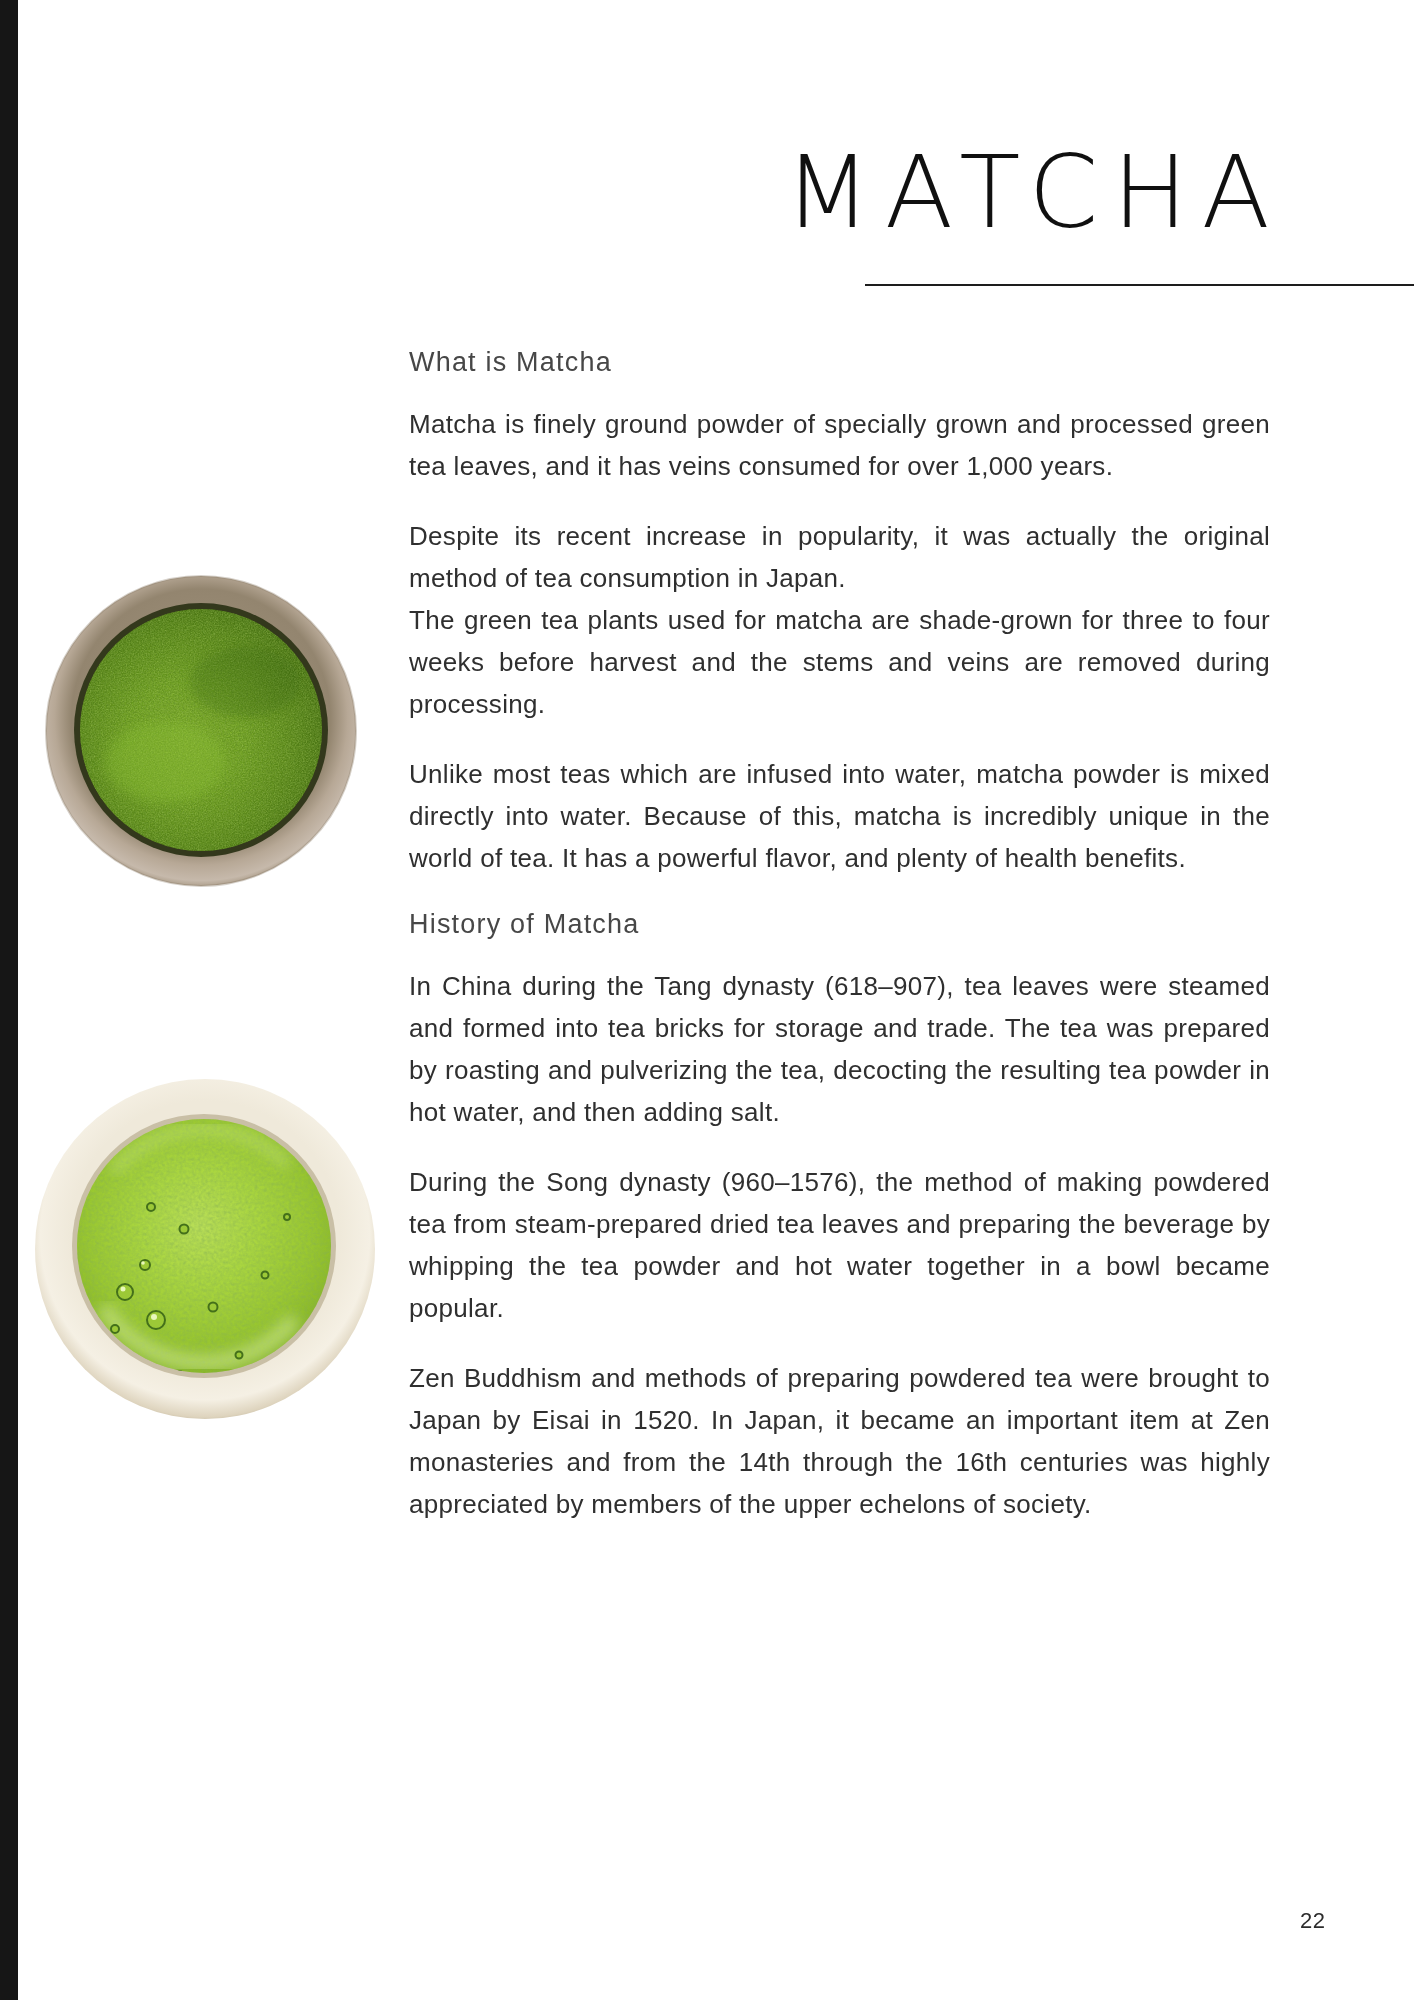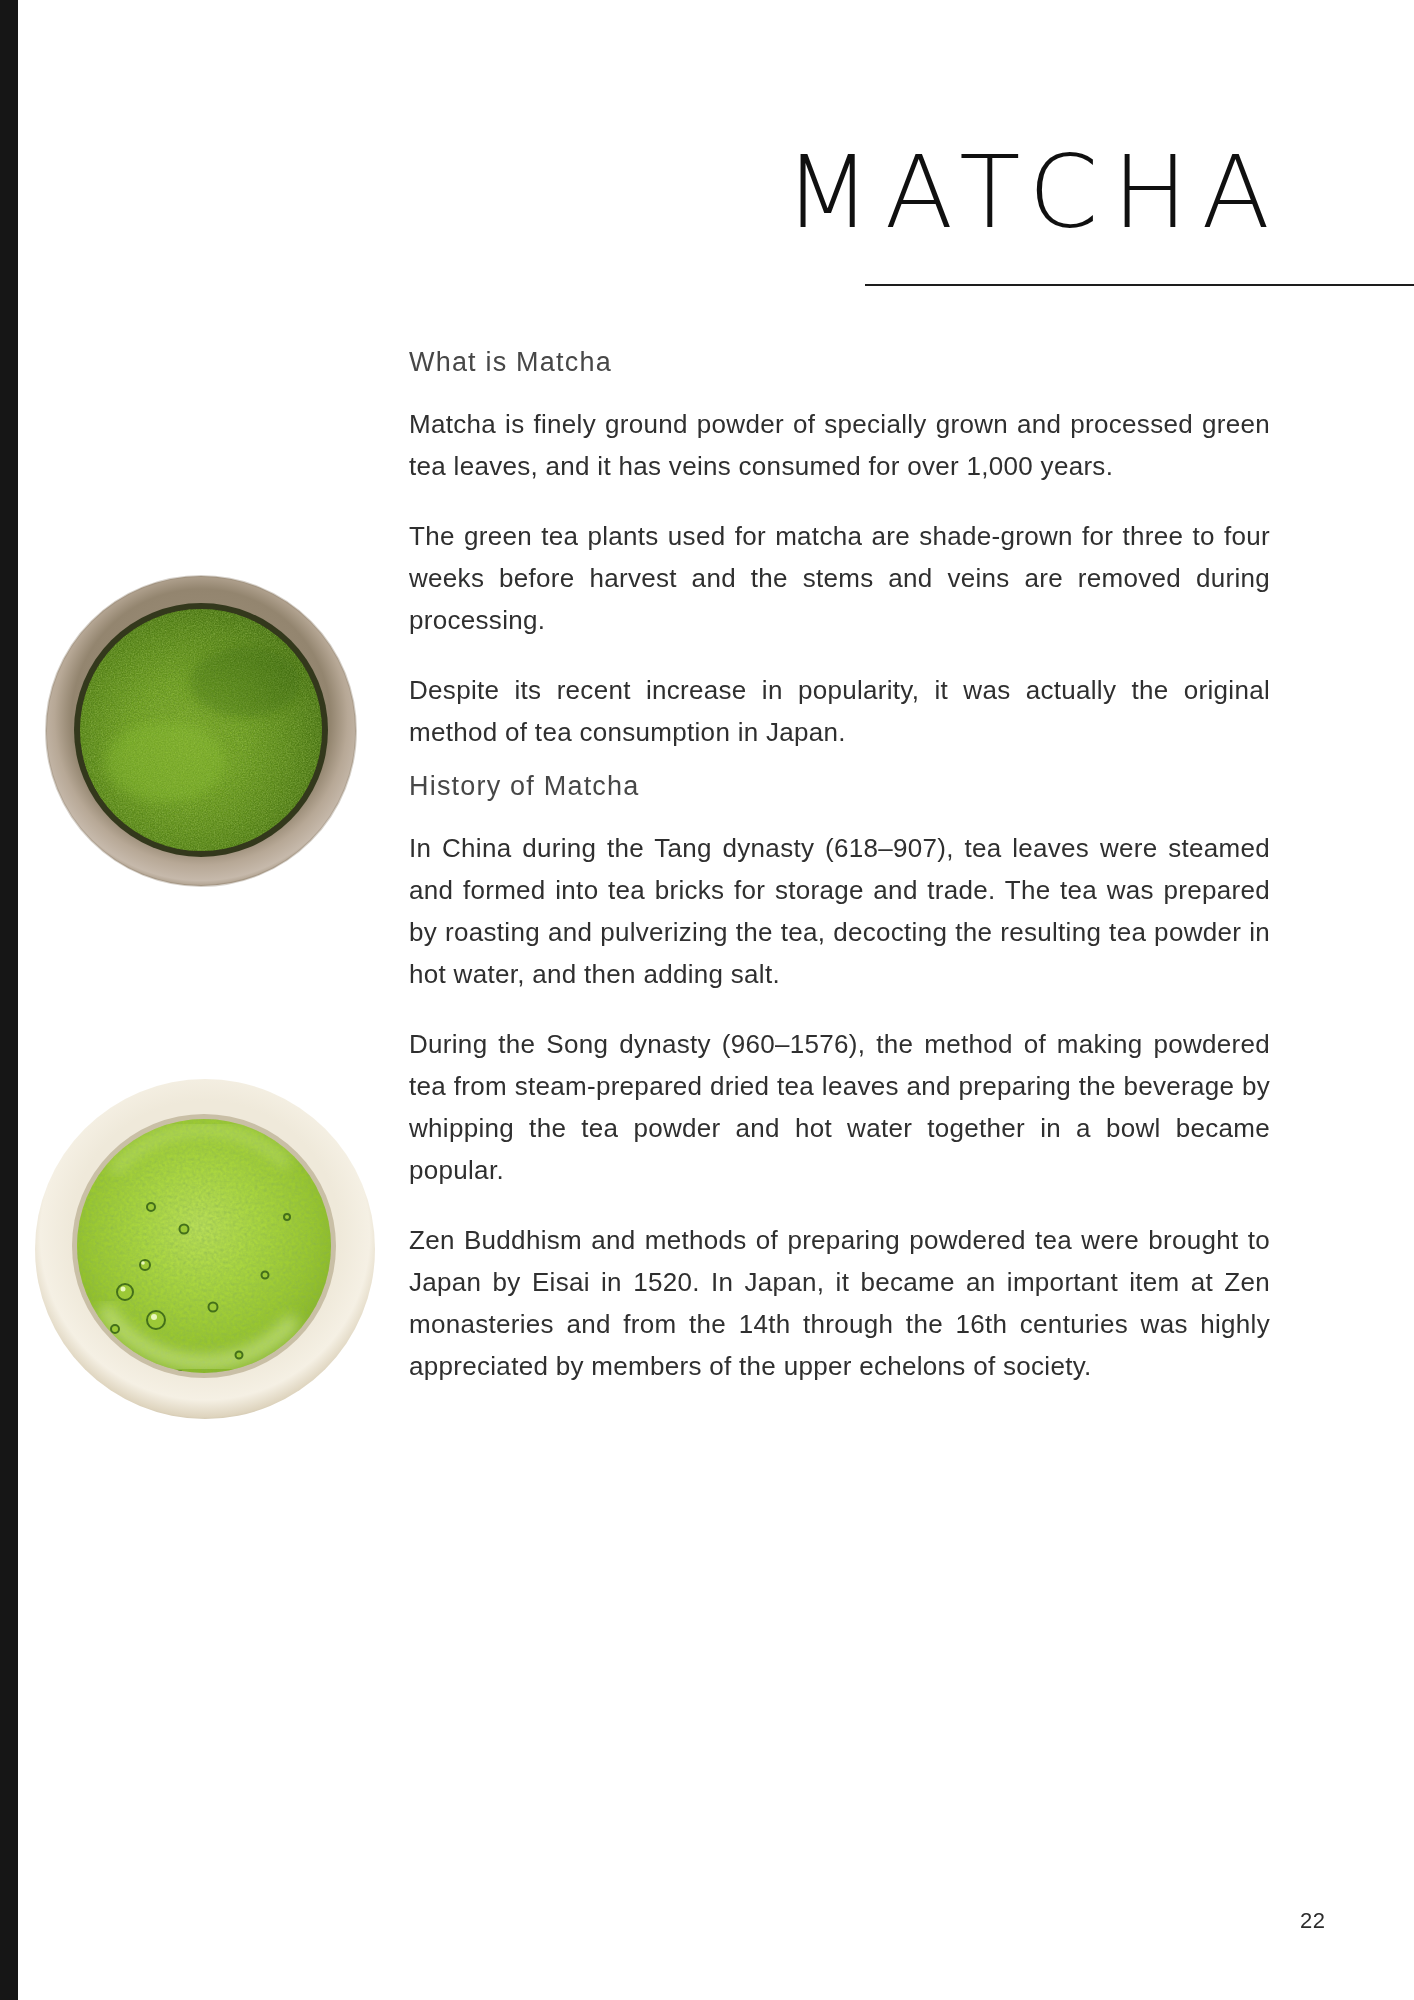--- a/index.html
+++ b/index.html
@@ -205,22 +205,23 @@
           <circle cx="144" cy="297" r="2"></circle>
           <circle cx="110" cy="186" r="1.8"></circle>
         </g>
       </g>
     </svg>
   </figure>
 
   <div class="content">
     <h2 class="section-heading">What is Matcha</h2>
     <p class="para">Matcha is finely ground powder of specially grown and processed green tea leaves, and it has veins consumed for over 1,000 years.</p>
+    <p class="para joined">Despite its recent increase in popularity, it was actually the original method of tea consumption in Japan.</p>
     <p class="para">The green tea plants used for matcha are shade-grown for three to four weeks before harvest and the stems and veins are removed during processing.</p>
-    <p class="para joined">Despite its recent increase in popularity, it was actually the original method of tea consumption in Japan.</p>
+    <p class="para">Unlike most teas which are infused into water, matcha powder is mixed directly into water. Because of this, matcha is incredibly unique in the world of tea. It has a powerful flavor, and plenty of health benefits.</p>
 
     <h2 class="section-heading later">History of Matcha</h2>
     <p class="para">In China during the Tang dynasty (618–907), tea leaves were steamed and formed into tea bricks for storage and trade. The tea was prepared by roasting and pulverizing the tea, decocting the resulting tea powder in hot water, and then adding salt.</p>
     <p class="para">During the Song dynasty (960–1576), the method of making powdered tea from steam-prepared dried tea leaves and preparing the beverage by whipping the tea powder and hot water together in a bowl became popular.</p>
     <p class="para">Zen Buddhism and methods of preparing powdered tea were brought to Japan by Eisai in 1520. In Japan, it became an important item at Zen monasteries and from the 14th through the 16th centuries was highly appreciated by members of the upper echelons of society.</p>
   </div>
 
   <div class="page-number">22</div>
 
 </div>

